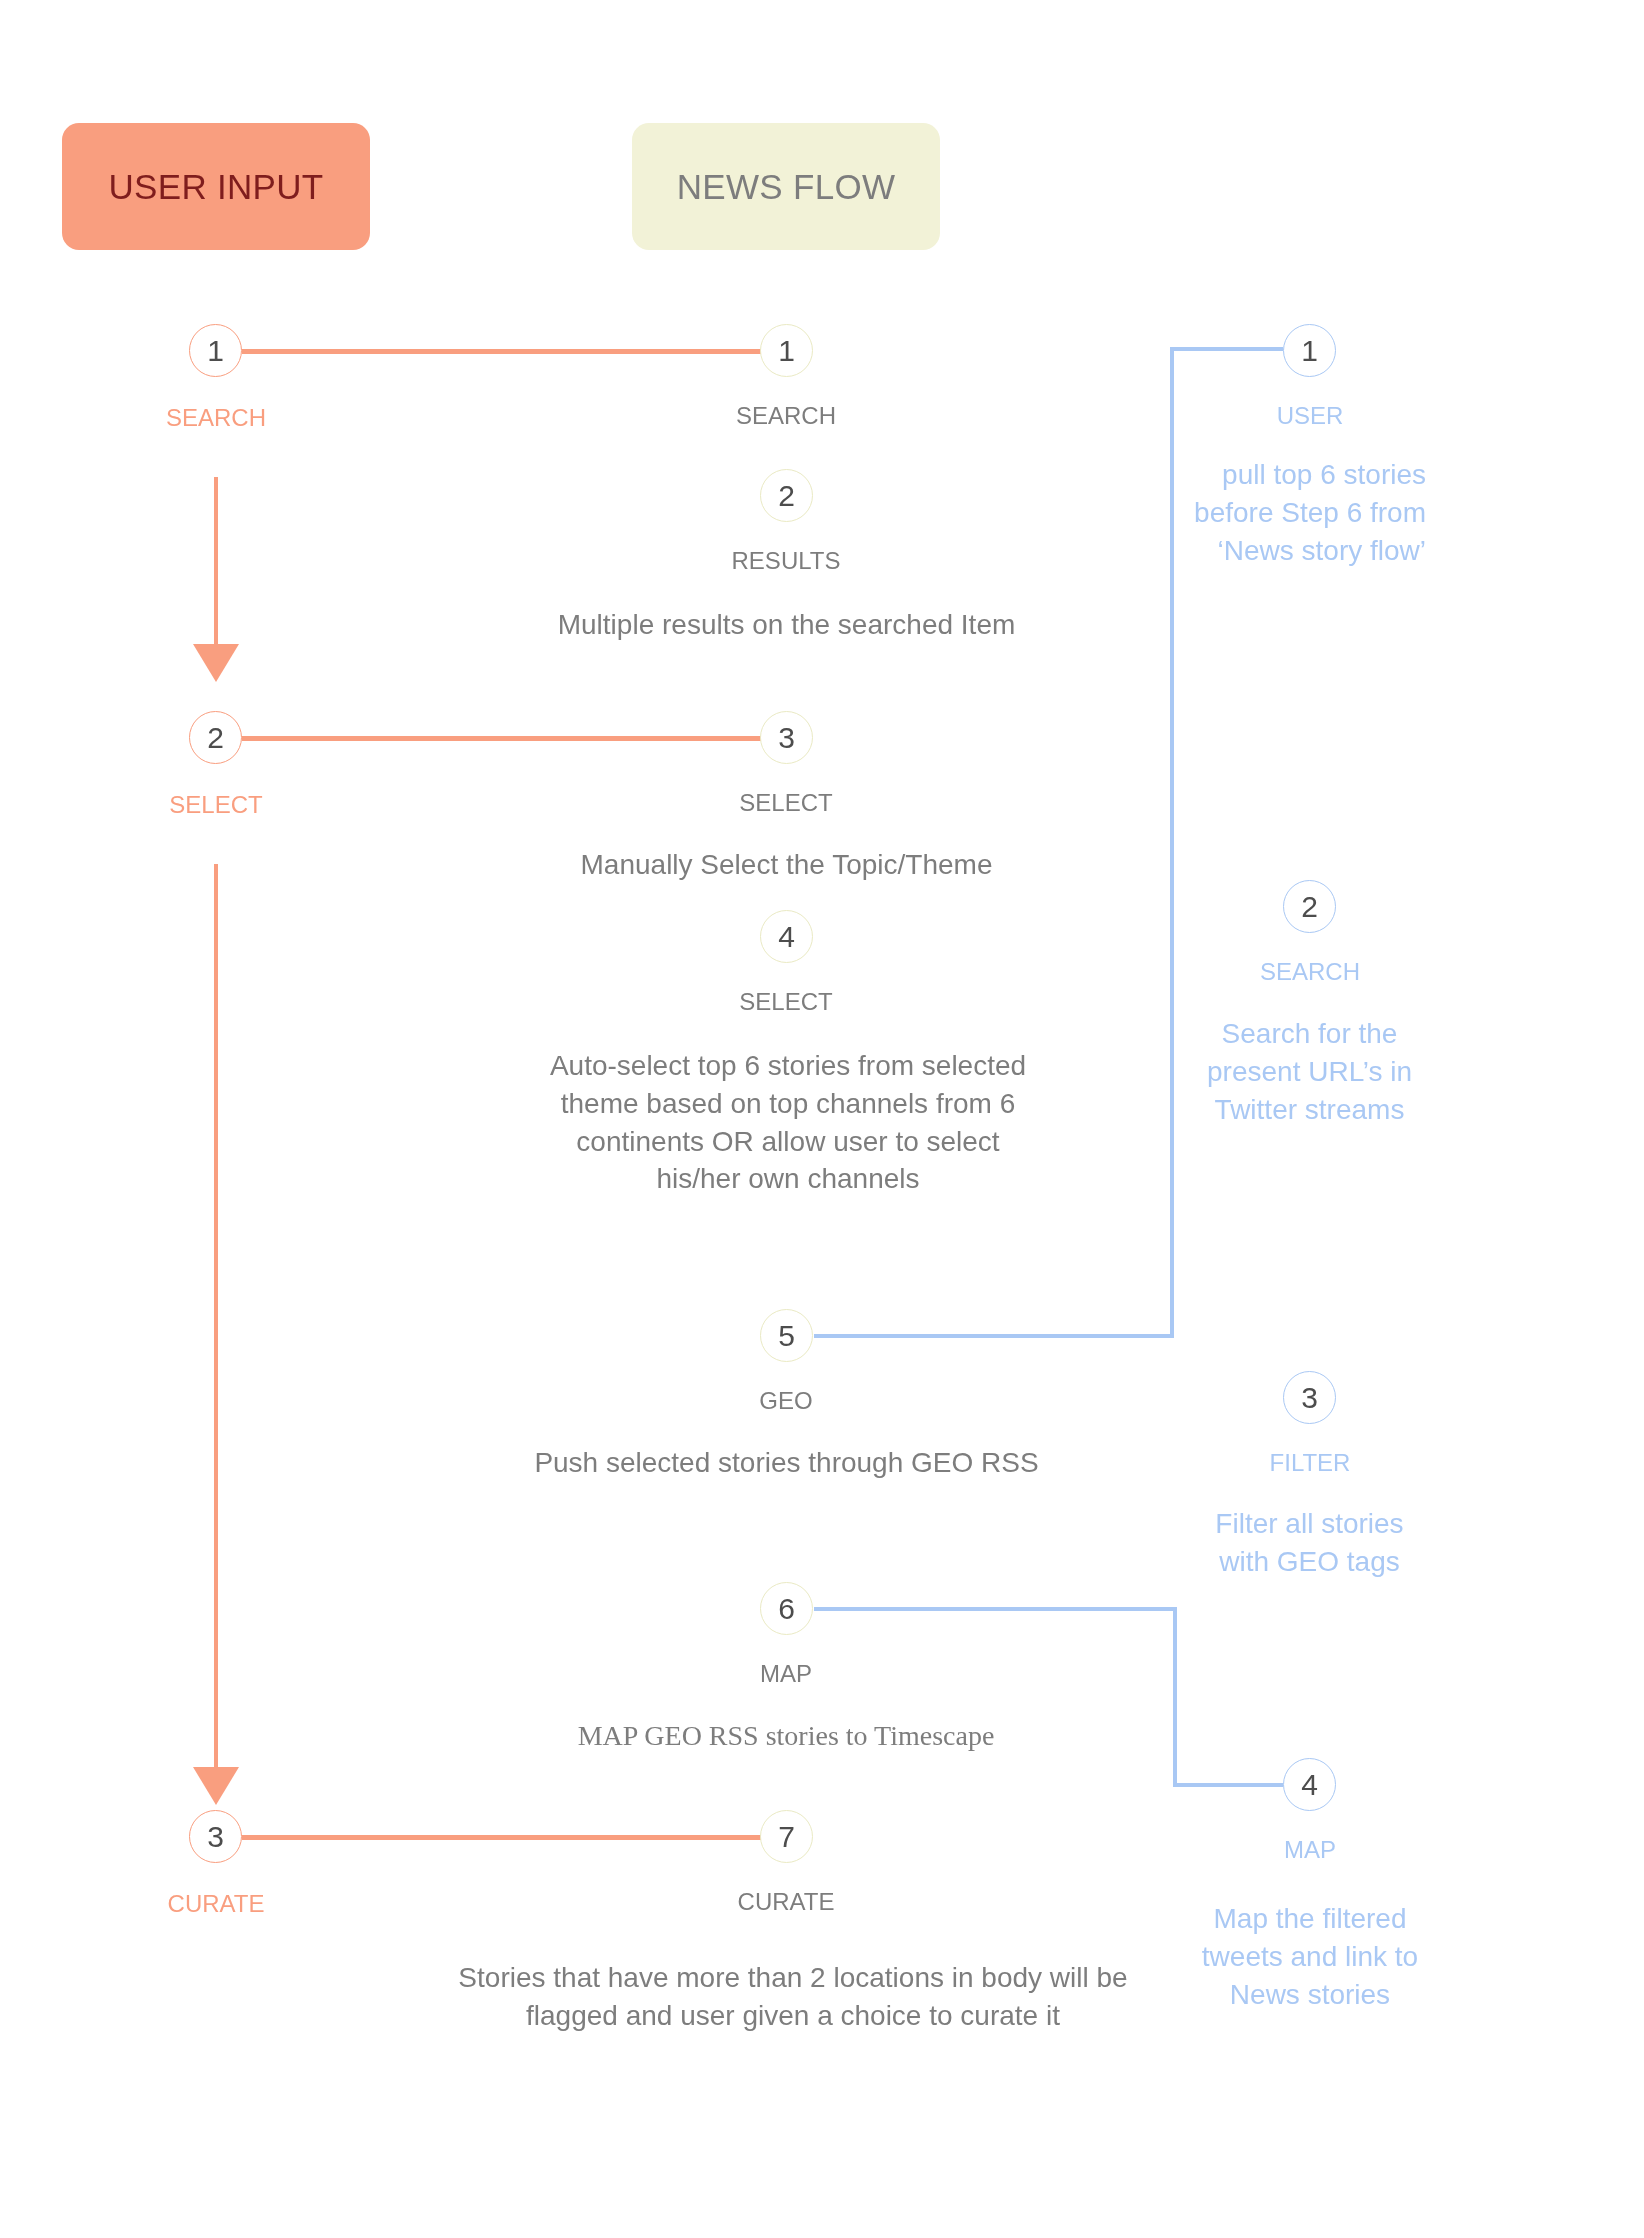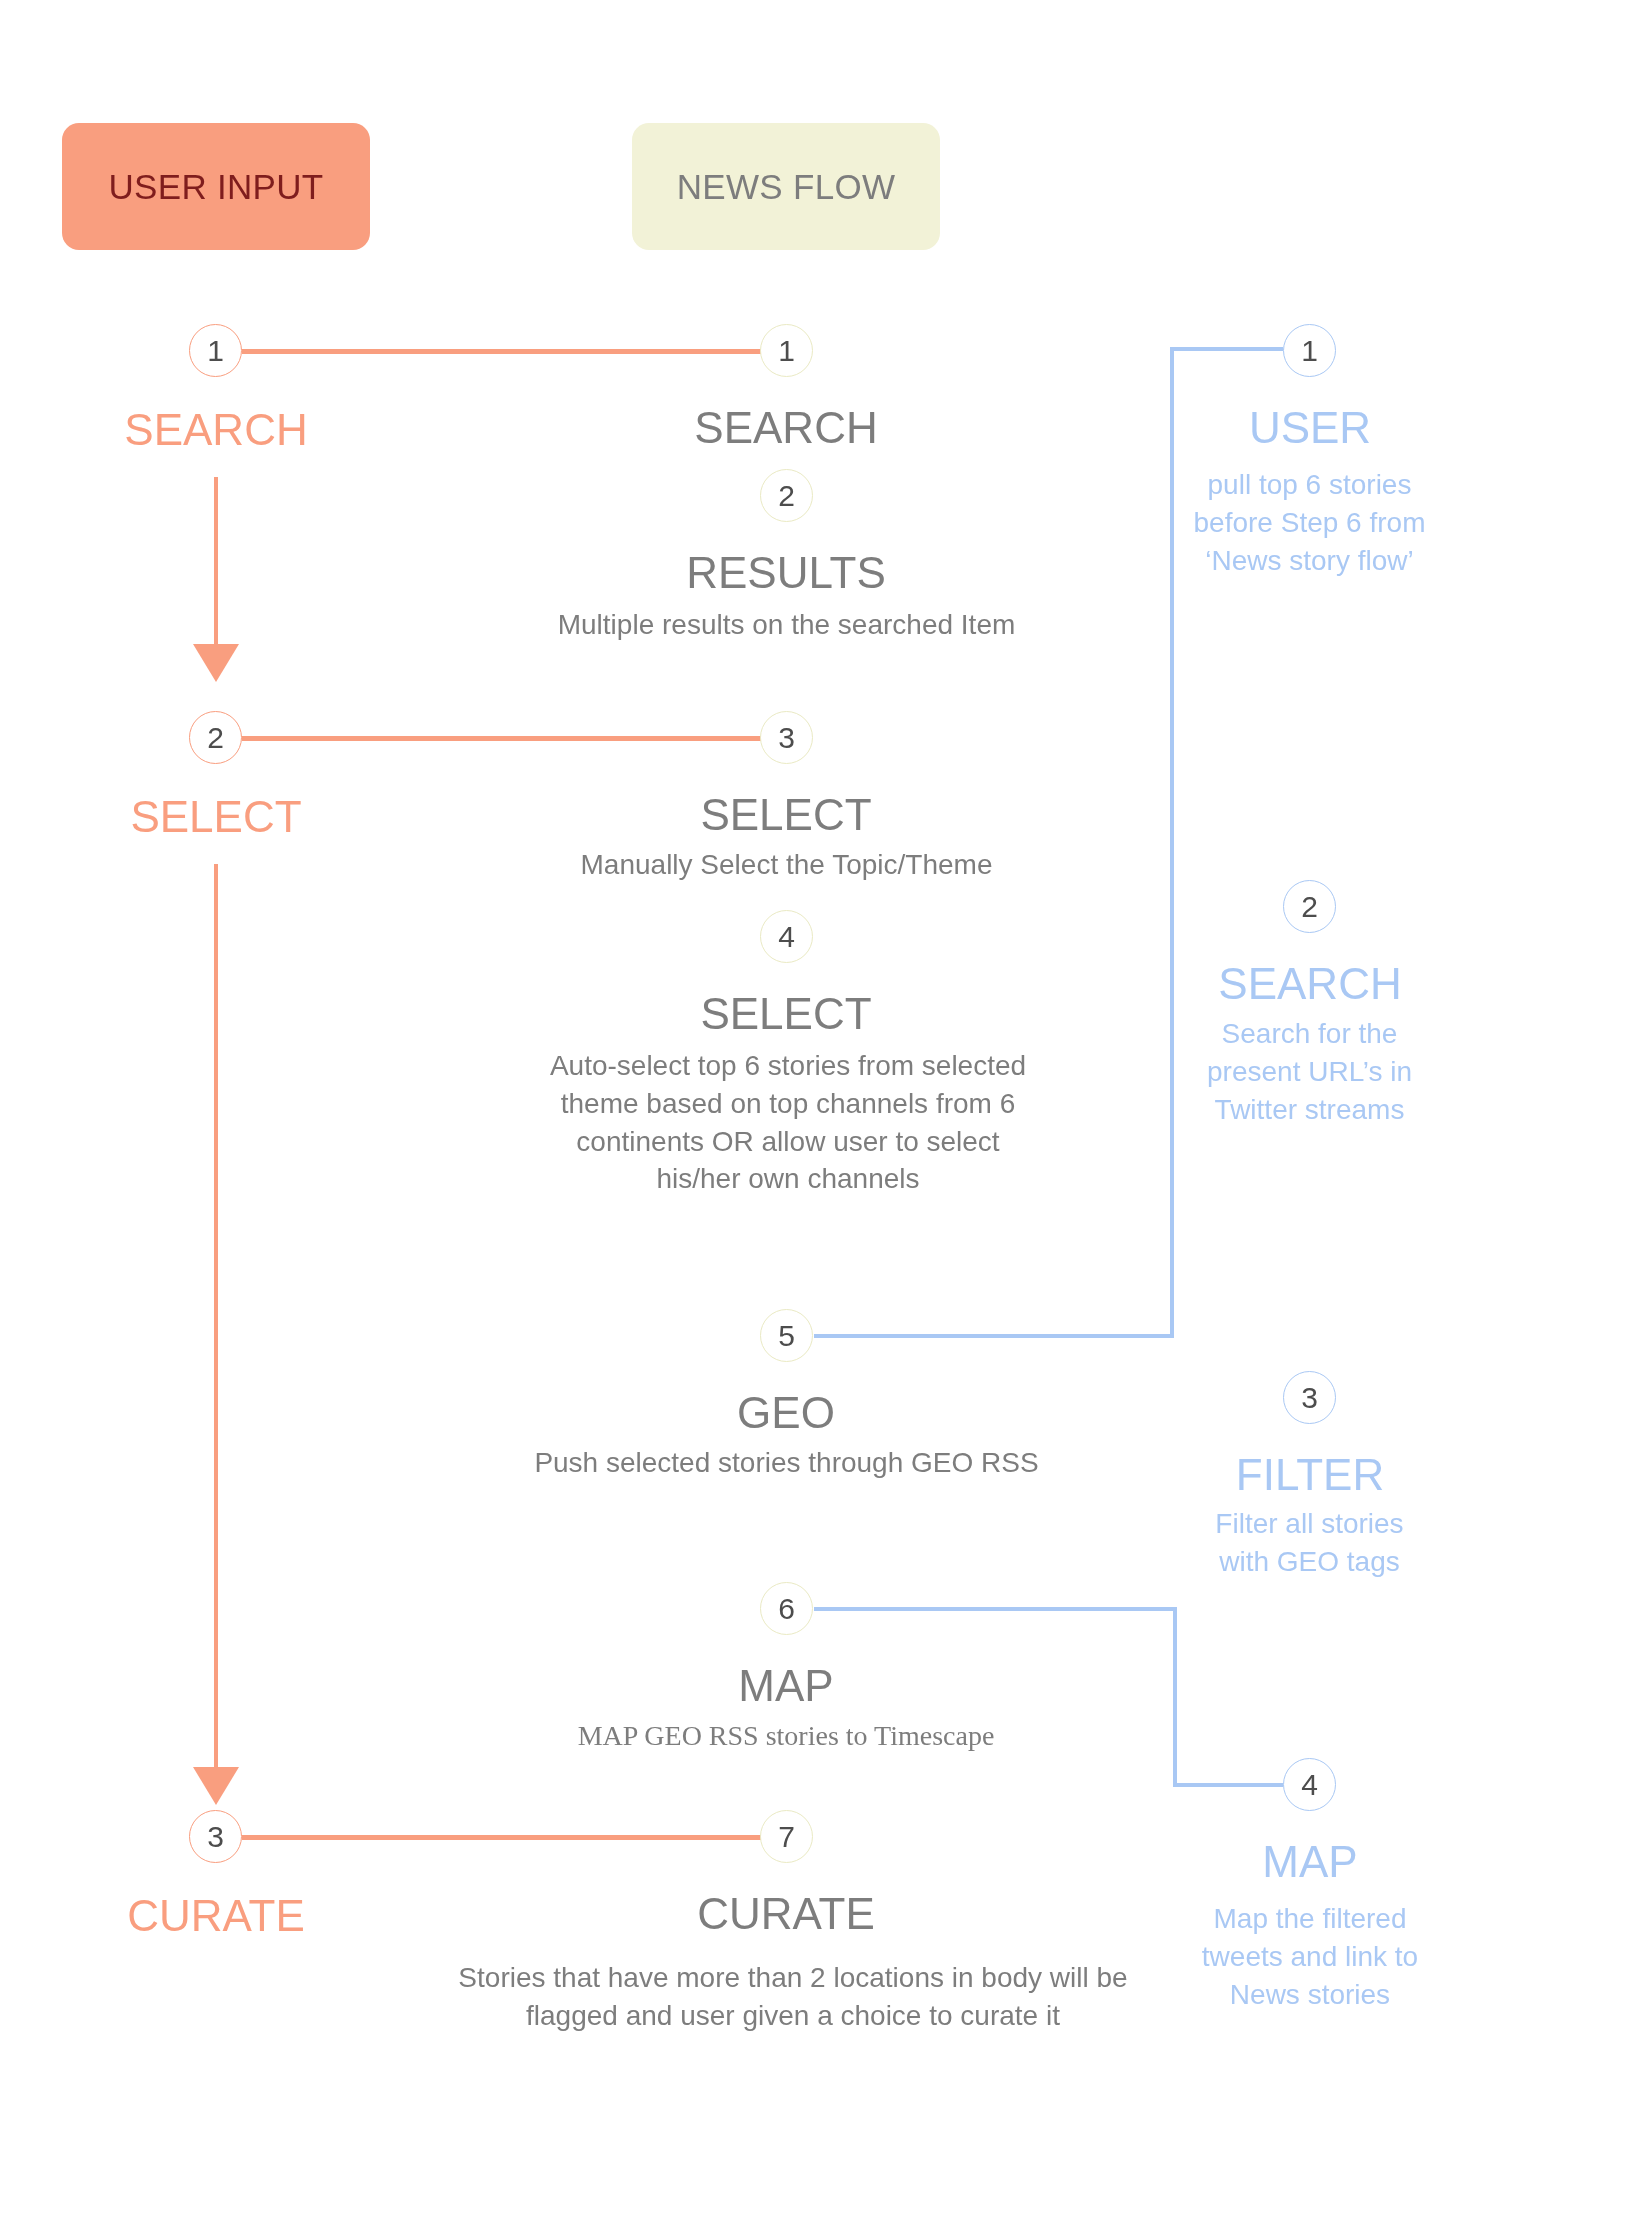--- a/index.html
+++ b/index.html
@@ -15,21 +15,21 @@
 
   
   .circle{position:absolute;width:53px;height:53px;border-radius:50%;
           display:flex;align-items:center;justify-content:center;
           font-size:30px;color:#4d4d4d;background:#ffffff;box-sizing:border-box;}
   .circle.c-orange{border:1.9px solid #f99e7f;}
   .circle.c-cream {border:1.9px solid #eaeac4;}
   .circle.c-blue  {border:1.9px solid #a9c8f4;}
 
   
-  .title{position:absolute;text-align:center;font-size:44px;line-height:1.12;}
+  .title{position:absolute;text-align:center;font-size:24px;line-height:1.12;}
   .title.t-orange{color:#f99e7f;}
   .title.t-grey  {color:#7d7d7d;}
   .title.t-blue  {color:#a9c8f4;}
 
   .desc{position:absolute;text-align:center;font-size:28px;line-height:1.35;}
   .desc.d-grey{color:#7d7d7d;}
   .desc.d-blue{color:#a9c8f4;}
 
   
   .hline{position:absolute;height:4.5px;background:#f99e7f;}
@@ -124,21 +124,21 @@
   <div class="circle c-cream" style="left:760px;top:1810px;">
     <span>7</span>
     </div>
   <div class="title t-grey" style="left:624px;top:1889px;width:324px;">CURATE</div>
   <div class="desc d-grey" style="left:454px;top:1959px;width:678px;">Stories that have more than 2 locations in body will be flagged and user given a choice to curate it</div>
 
   <div class="circle c-blue" style="left:1283px;top:324px;">
     <span>1</span>
     </div>
   <div class="title t-blue" style="left:1164px;top:403px;width:292px;">USER</div>
-  <div class="desc d-blue" style="left:1193px;top:466px;width:233px;">pull top 6 stories before Step 6 from ‘News story flow’</div>
+  <div class="desc d-blue" style="left:1193px;top:456px;width:233px;text-align:right;">pull top 6 stories before Step 6 from ‘News story flow’</div>
 
   <div class="circle c-blue" style="left:1283px;top:880px;">
     <span>2</span>
     </div>
   <div class="title t-blue" style="left:1164px;top:959px;width:292px;">SEARCH</div>
   <div class="desc d-blue" style="left:1196px;top:1015px;width:227px;">Search for the present URL’s in Twitter streams</div>
 
   <div class="circle c-blue" style="left:1283px;top:1371px;">
     <span>3</span>
     </div>

